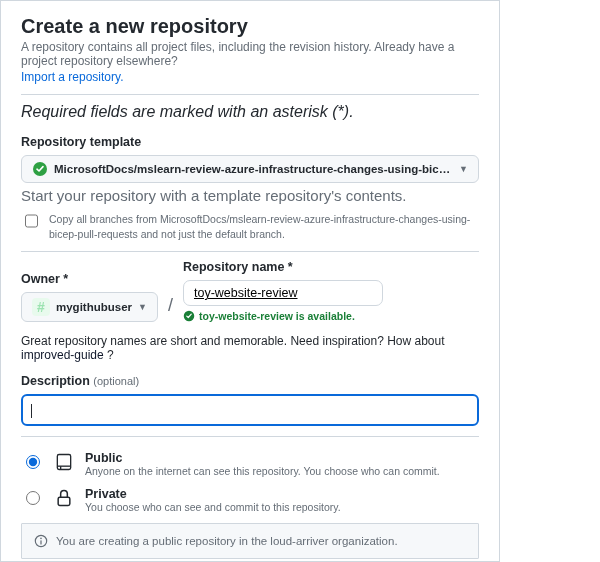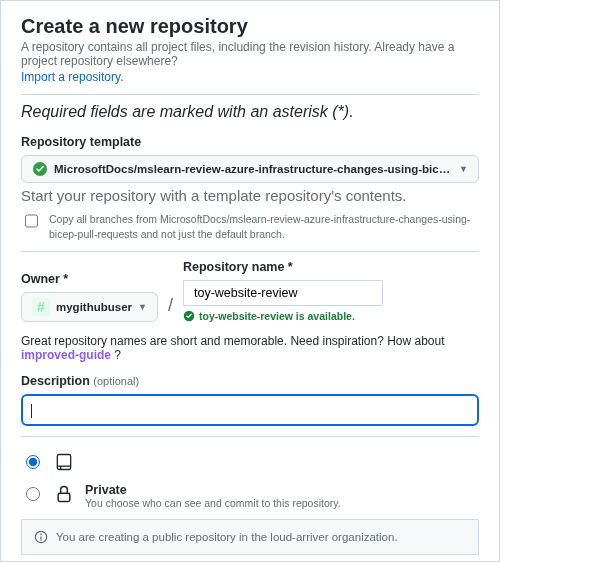--- a/index.html
+++ b/index.html
@@ -45,30 +45,31 @@
   .tiny-hint { color: #656d76; font-size: 15px; margin-top: 4px; }
   .checkbox-row { display: flex; align-items: flex-start; gap: 8px; margin-top: 8px; }
   .checkbox-row input { margin-top: 2px; width: 14px; height: 14px; }
   .cb-label { font-weight: 600; font-size: 12.5px; }
   .cb-desc { color: #656d76; font-size: 10.5px; line-height: 1.4; }
   .owner-row { display: flex; align-items: flex-end; gap: 10px; margin-top: 4px; }
   .col { display: flex; flex-direction: column; }
   .slash { font-size: 18px; font-weight: 400; padding-bottom: 6px; color: #656d76; }
   .text-input {
     border: 1px solid #d0d7de;
-    border-radius: 1px;
+    border-radius: 7px;
     padding: 5px 10px;
     font-size: 12.5px;
     background: #fff;
     outline: none;
+    text-decoration: underline;
   }
   .text-input.repo { width: 200px; }
   .avail { color: #1a7f37; font-size: 10.5px; font-weight: 600; display: inline-flex; align-items: center; gap: 4px; margin-top: 4px; }
   .idea-row { font-size: 12px; margin-top: 12px; }
-  .idea-row .suggest { color: #8b5cf6; font-weight: 700; }
+  .idea-row .suggest { color: #0f172a; font-weight: 400; }
   .desc-group { margin-top: 12px; }
   .desc-label .opt { font-weight: 400; color: #656d76; font-size: 11px; }
   .desc-input {
     width: 100%;
     border: 2px solid #0969da;
     border-radius: 6px;
     padding: 6px 8px;
     font-size: 13px;
     outline: none;
     margin-top: 4px;
@@ -187,20 +188,24 @@
   <div class="vis-group">
     <label class="vis-option">
       <input type="radio" name="vis" checked="" style="">
       <span class="vis-icon">
         <svg width="20" height="22" viewBox="0 0 24 24" fill="none" stroke="#24292f" stroke-width="1.6">
             <rect x="4" y="3" width="16" height="18" rx="2"></rect>
             <path d="M4 17 H20"></path>
             <path d="M8 21 v-4"></path>
           </svg>
       </span>
+      <span>
+        <div class="vis-title">Public</div>
+        <div class="vis-desc">Anyone on the internet can see this repository. You choose who can commit.</div>
+      </span>
     </label>
     <label class="vis-option">
       <input type="radio" name="vis" style="">
       <span class="vis-icon">
         <svg width="20" height="22" viewBox="0 0 24 24" fill="none" stroke="#24292f" stroke-width="1.8">
             <rect x="5" y="11" width="14" height="10" rx="2"></rect>
             <path d="M8 11 V7 a4 4 0 0 1 8 0 v4"></path>
           </svg>
       </span>
       <span>

